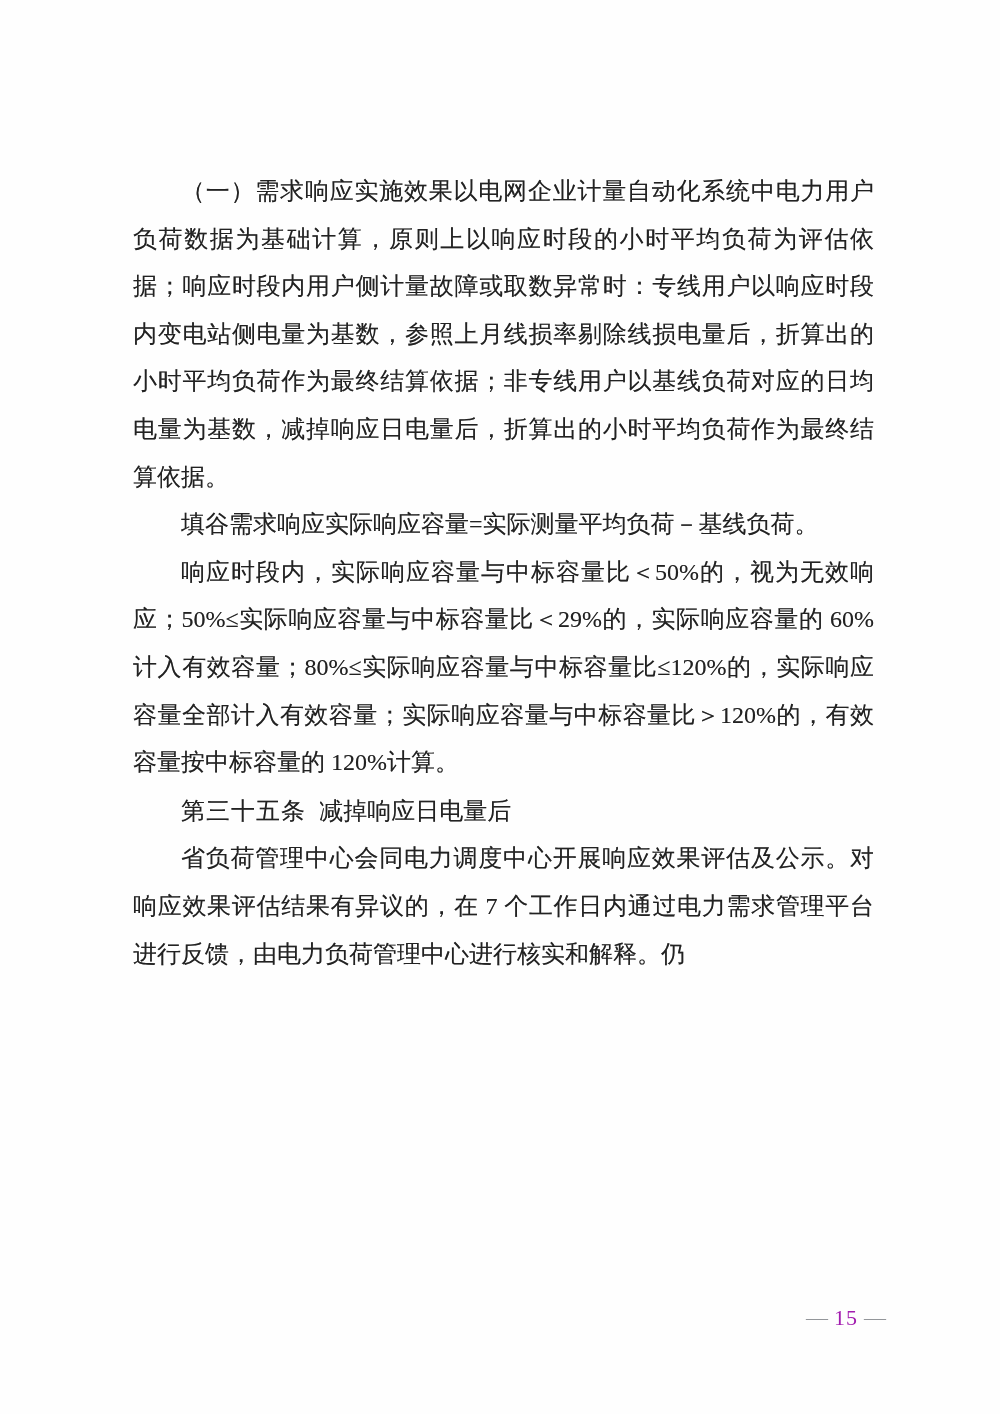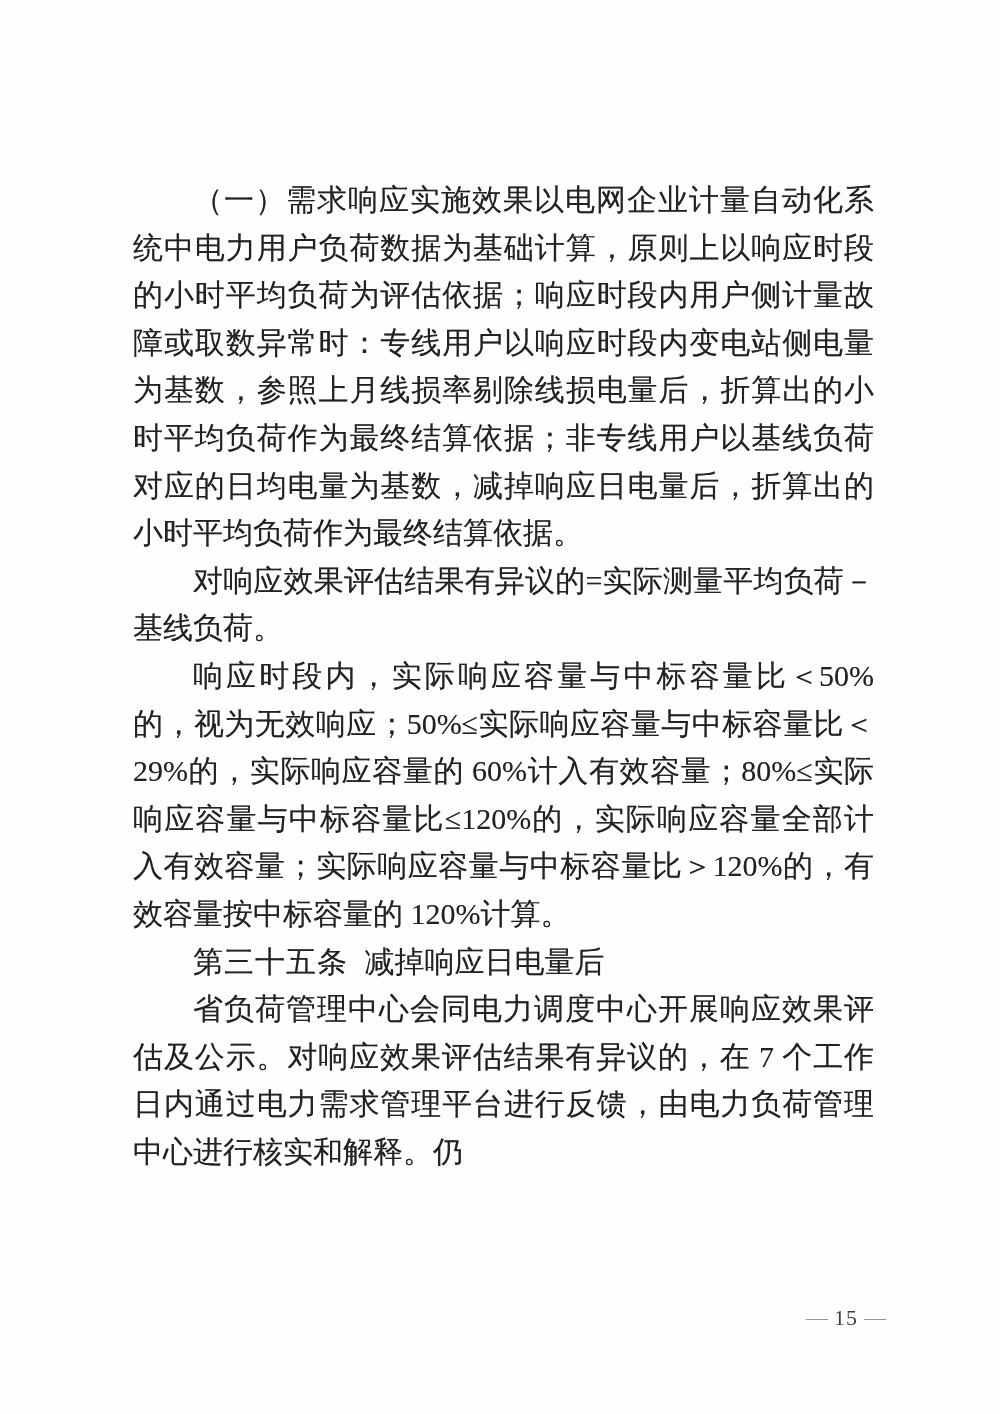--- a/index.html
+++ b/index.html
@@ -12,23 +12,23 @@
     width: 1000px;
     height: 1414px;
     background: #fefefe;
     overflow: hidden;
     font-family: "Liberation Serif", "DejaVu Serif", serif;
     color: #222222;
   }
   .text-block {
     position: absolute;
     left: 133px;
-    top: 176px;
+    top: 168px;
     width: 741px;
-    font-size: 30px;
+    font-size: 24px;
     line-height: 47.6px;
     text-align: justify;
     text-justify: inter-character;
     letter-spacing: 0;
     text-shadow: 0 0 0.6px rgba(40,40,40,0.45);
   }
   .para {
     margin: 0;
     padding: 0;
     text-indent: 2em;
@@ -50,37 +50,37 @@
     gap: 6px;
     font-size: 22px;
     line-height: 32px;
     white-space: nowrap;
   }
   .page-footer .dash {
     color: #8f9296;
     transform: scaleY(0.9);
   }
   .page-footer .num {
-    color: #404040;
+    color: #a21caf;
     letter-spacing: 1px;
     text-align: center;
   }
 </style>
 </head>
 <body>
 
 <div class="page">
 
   <div class="text-block">
 
     <p class="para">（一）需求响应实施效果以电网企业计量自动化系统中电力用户负荷数据为基础计算，原则上以响应时段的小时平均负荷为评估依据；响应时段内用户侧计量故障或取数异常时：专线用户以响应时段内变电站侧电量为基数，参照上月线损率剔除线损电量后，折算出的小时平均负荷作为最终结算依据；非专线用户以基线负荷对应的日均电量为基数，减掉响应日电量后，折算出的小时平均负荷作为最终结算依据。</p>
 
 
 
-    <p class="para">对响应效果评估结果有异议的=实际测量平均负荷－基线负荷。</p>
+    <p class="para">填谷需求响应实际响应容量=实际测量平均负荷－基线负荷。</p>
 
     <p class="para">响应时段内，实际响应容量与中标容量比＜50%的，视为无效响应；50%≤实际响应容量与中标容量比＜29%的，实际响应容量的 60%计入有效容量；80%≤实际响应容量与中标容量比≤120%的，实际响应容量全部计入有效容量；实际响应容量与中标容量比＞120%的，有效容量按中标容量的 120%计算。</p>
 
     <p class="para">
       <span class="article-no">第三十五条</span><span>减掉响应日电量后</span>
     </p>
 
     <p class="para">省负荷管理中心会同电力调度中心开展响应效果评估及公示。对响应效果评估结果有异议的，在 7 个工作日内通过电力需求管理平台进行反馈，由电力负荷管理中心进行核实和解释。仍</p>
 
   </div>

